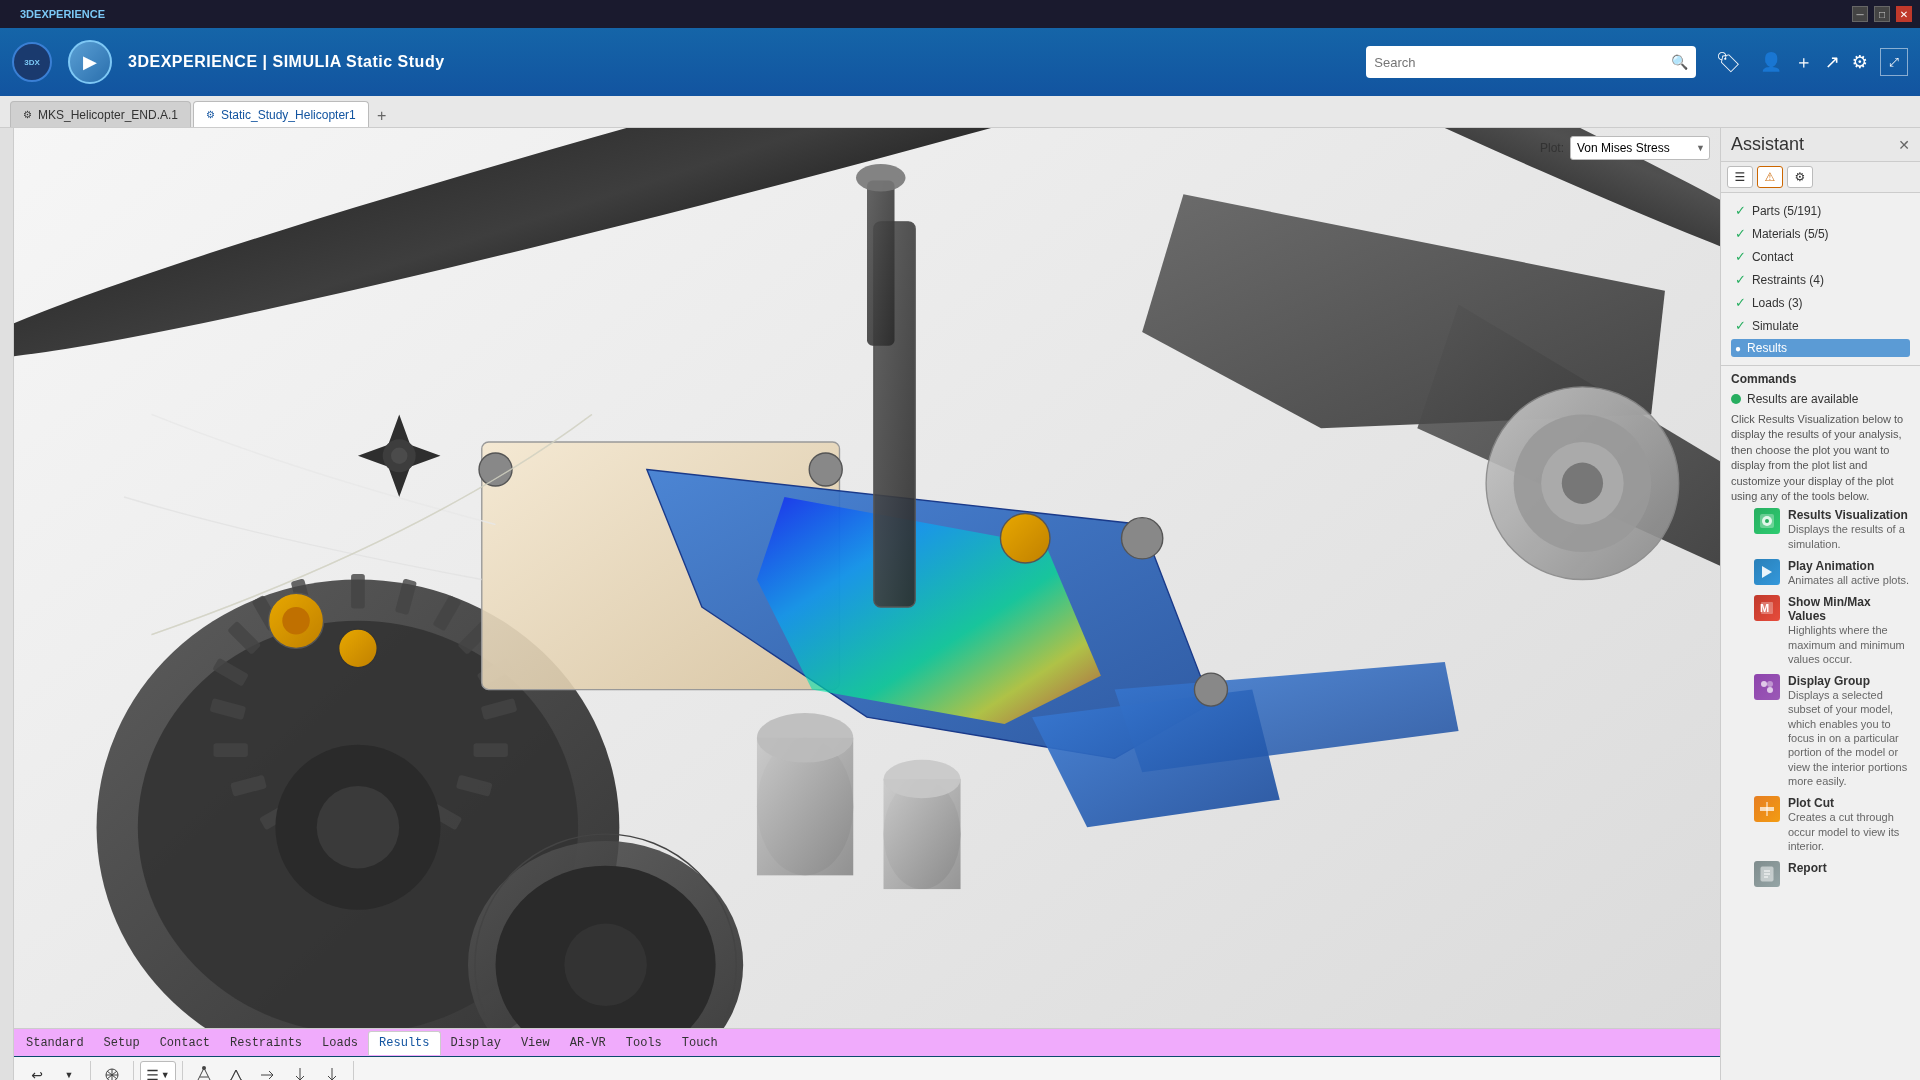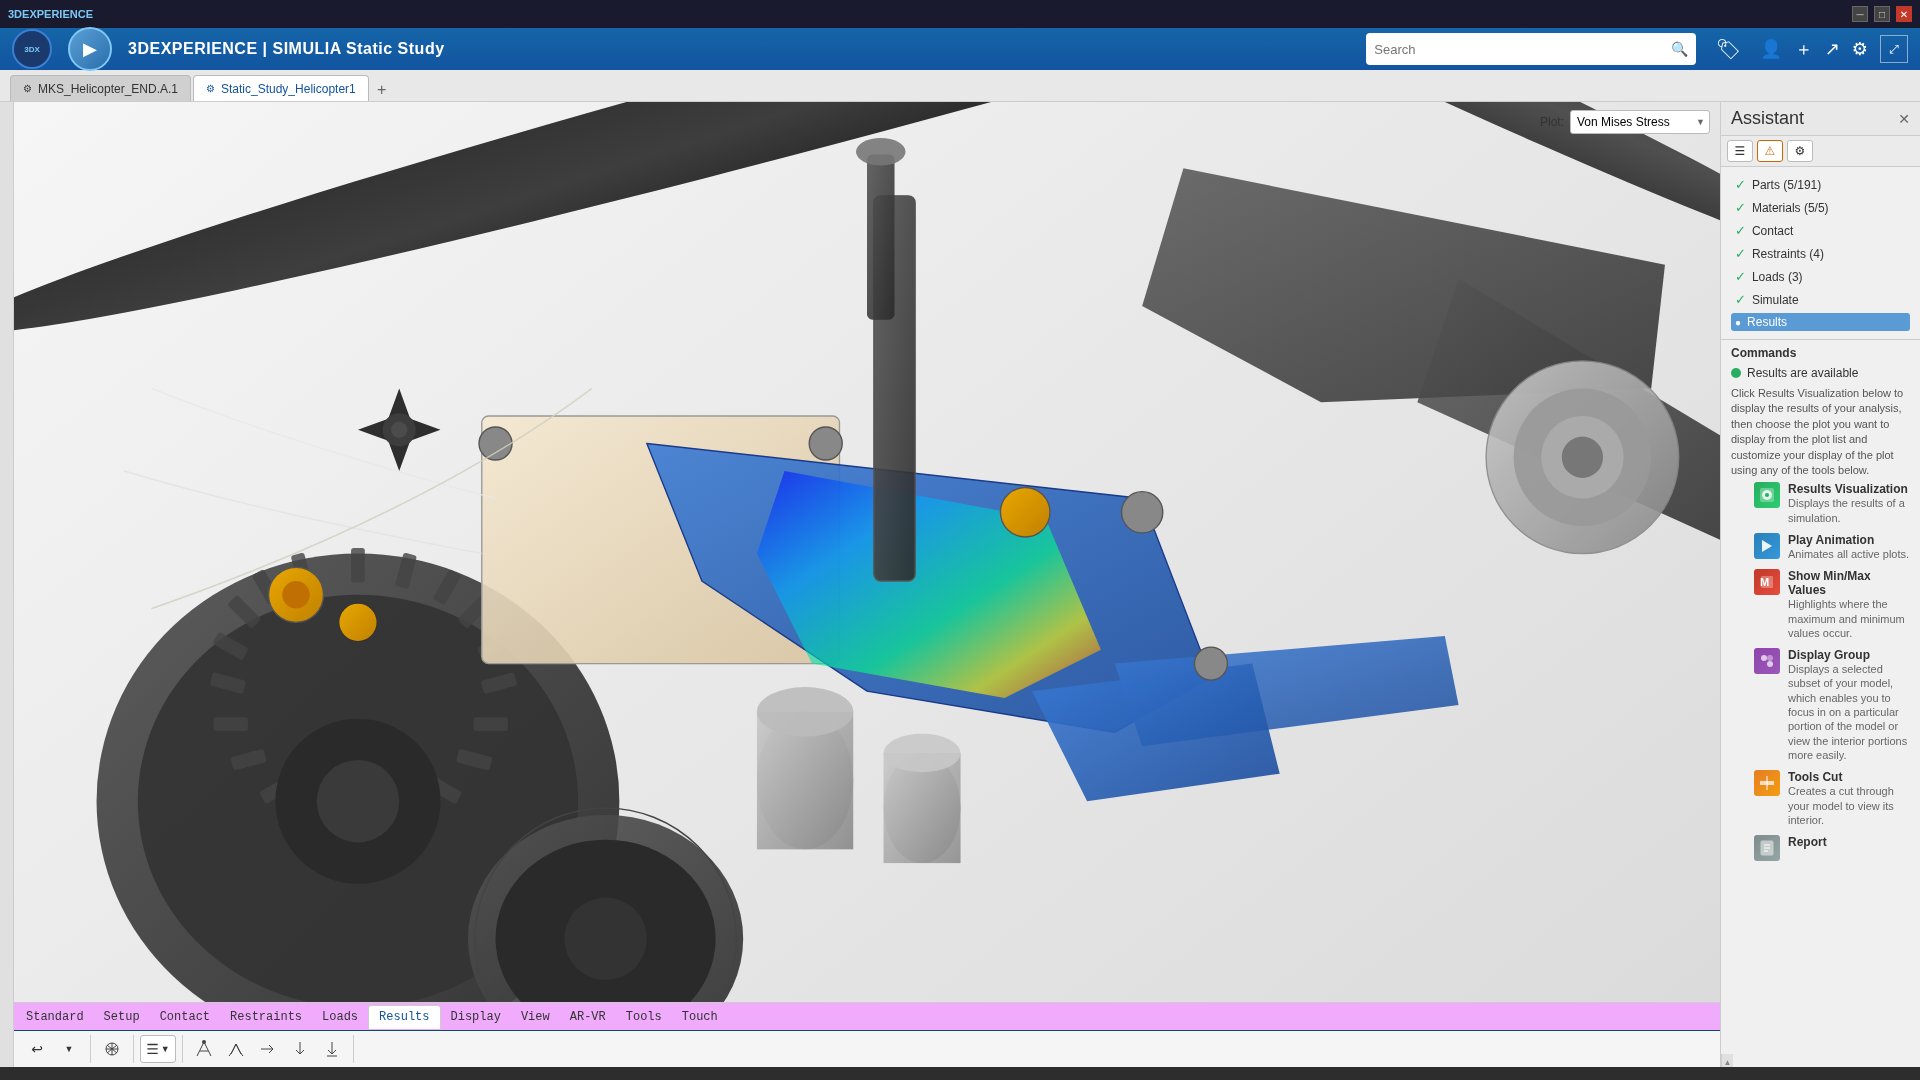--- a/index.html
+++ b/index.html
@@ -9,32 +9,32 @@
     #titlebar {
       height: 28px;
       background: #1a1a2e;
       display: flex;
       align-items: center;
       justify-content: space-between;
       padding: 0 8px;
       color: #ccc;
       font-size: 11px;
     }
-    #titlebar .left { display: flex; align-items: center; gap: 8px; }
+    #titlebar .left { display: flex; align-items: center; gap: 8px; margin-left: 12px; }
     #titlebar .right { display: flex; gap: 6px; }
     .win-btn {
       width: 16px; height: 16px;
       display: flex; align-items: center; justify-content: center;
       border: 1px solid #666; background: #444; color: #ccc; font-size: 10px; cursor: pointer;
     }
     .win-btn.close { background: #c0392b; border-color: #c0392b; color: white; }
 
     
     #header {
-      height: 42px;
+      height: 68px;
       background: linear-gradient(180deg, #1565a8 0%, #1254a0 100%);
       display: flex;
       align-items: center;
       padding: 0 12px;
       gap: 16px;
     }
     #app-logo {
       width: 40px; height: 40px;
       border-radius: 50%;
       background: #1a3a6e;
@@ -763,22 +763,22 @@
         </div>
 
         <div class="cmd-item">
           <div class="cmd-icon cut-icon">
             <svg width="18" height="18" viewBox="0 0 18 18">
               <rect x="2" y="7" width="14" height="4" fill="white" opacity="0.7"></rect>
               <line x1="9" y1="2" x2="9" y2="16" stroke="white" strokewidth="1.5" strokedasharray="3,2"></line>
             </svg>
           </div>
           <div class="cmd-text">
-            <div class="cmd-title">Tools Cut</div>
-            <div class="cmd-desc">Creates a cut through your model to view its interior.</div>
+            <div class="cmd-title">Plot Cut</div>
+            <div class="cmd-desc">Creates a cut through occur model to view its interior.</div>
           </div>
         </div>
 
         <div class="cmd-item">
           <div class="cmd-icon report-icon">
             <svg width="18" height="18" viewBox="0 0 18 18">
               <rect x="3" y="2" width="12" height="14" rx="1" fill="white" opacity="0.5" stroke="white" strokewidth="0.5"></rect>
               <line x1="6" y1="6" x2="12" y2="6" stroke="white" strokewidth="1"></line>
               <line x1="6" y1="9" x2="12" y2="9" stroke="white" strokewidth="1"></line>
               <line x1="6" y1="12" x2="10" y2="12" stroke="white" strokewidth="1"></line>

